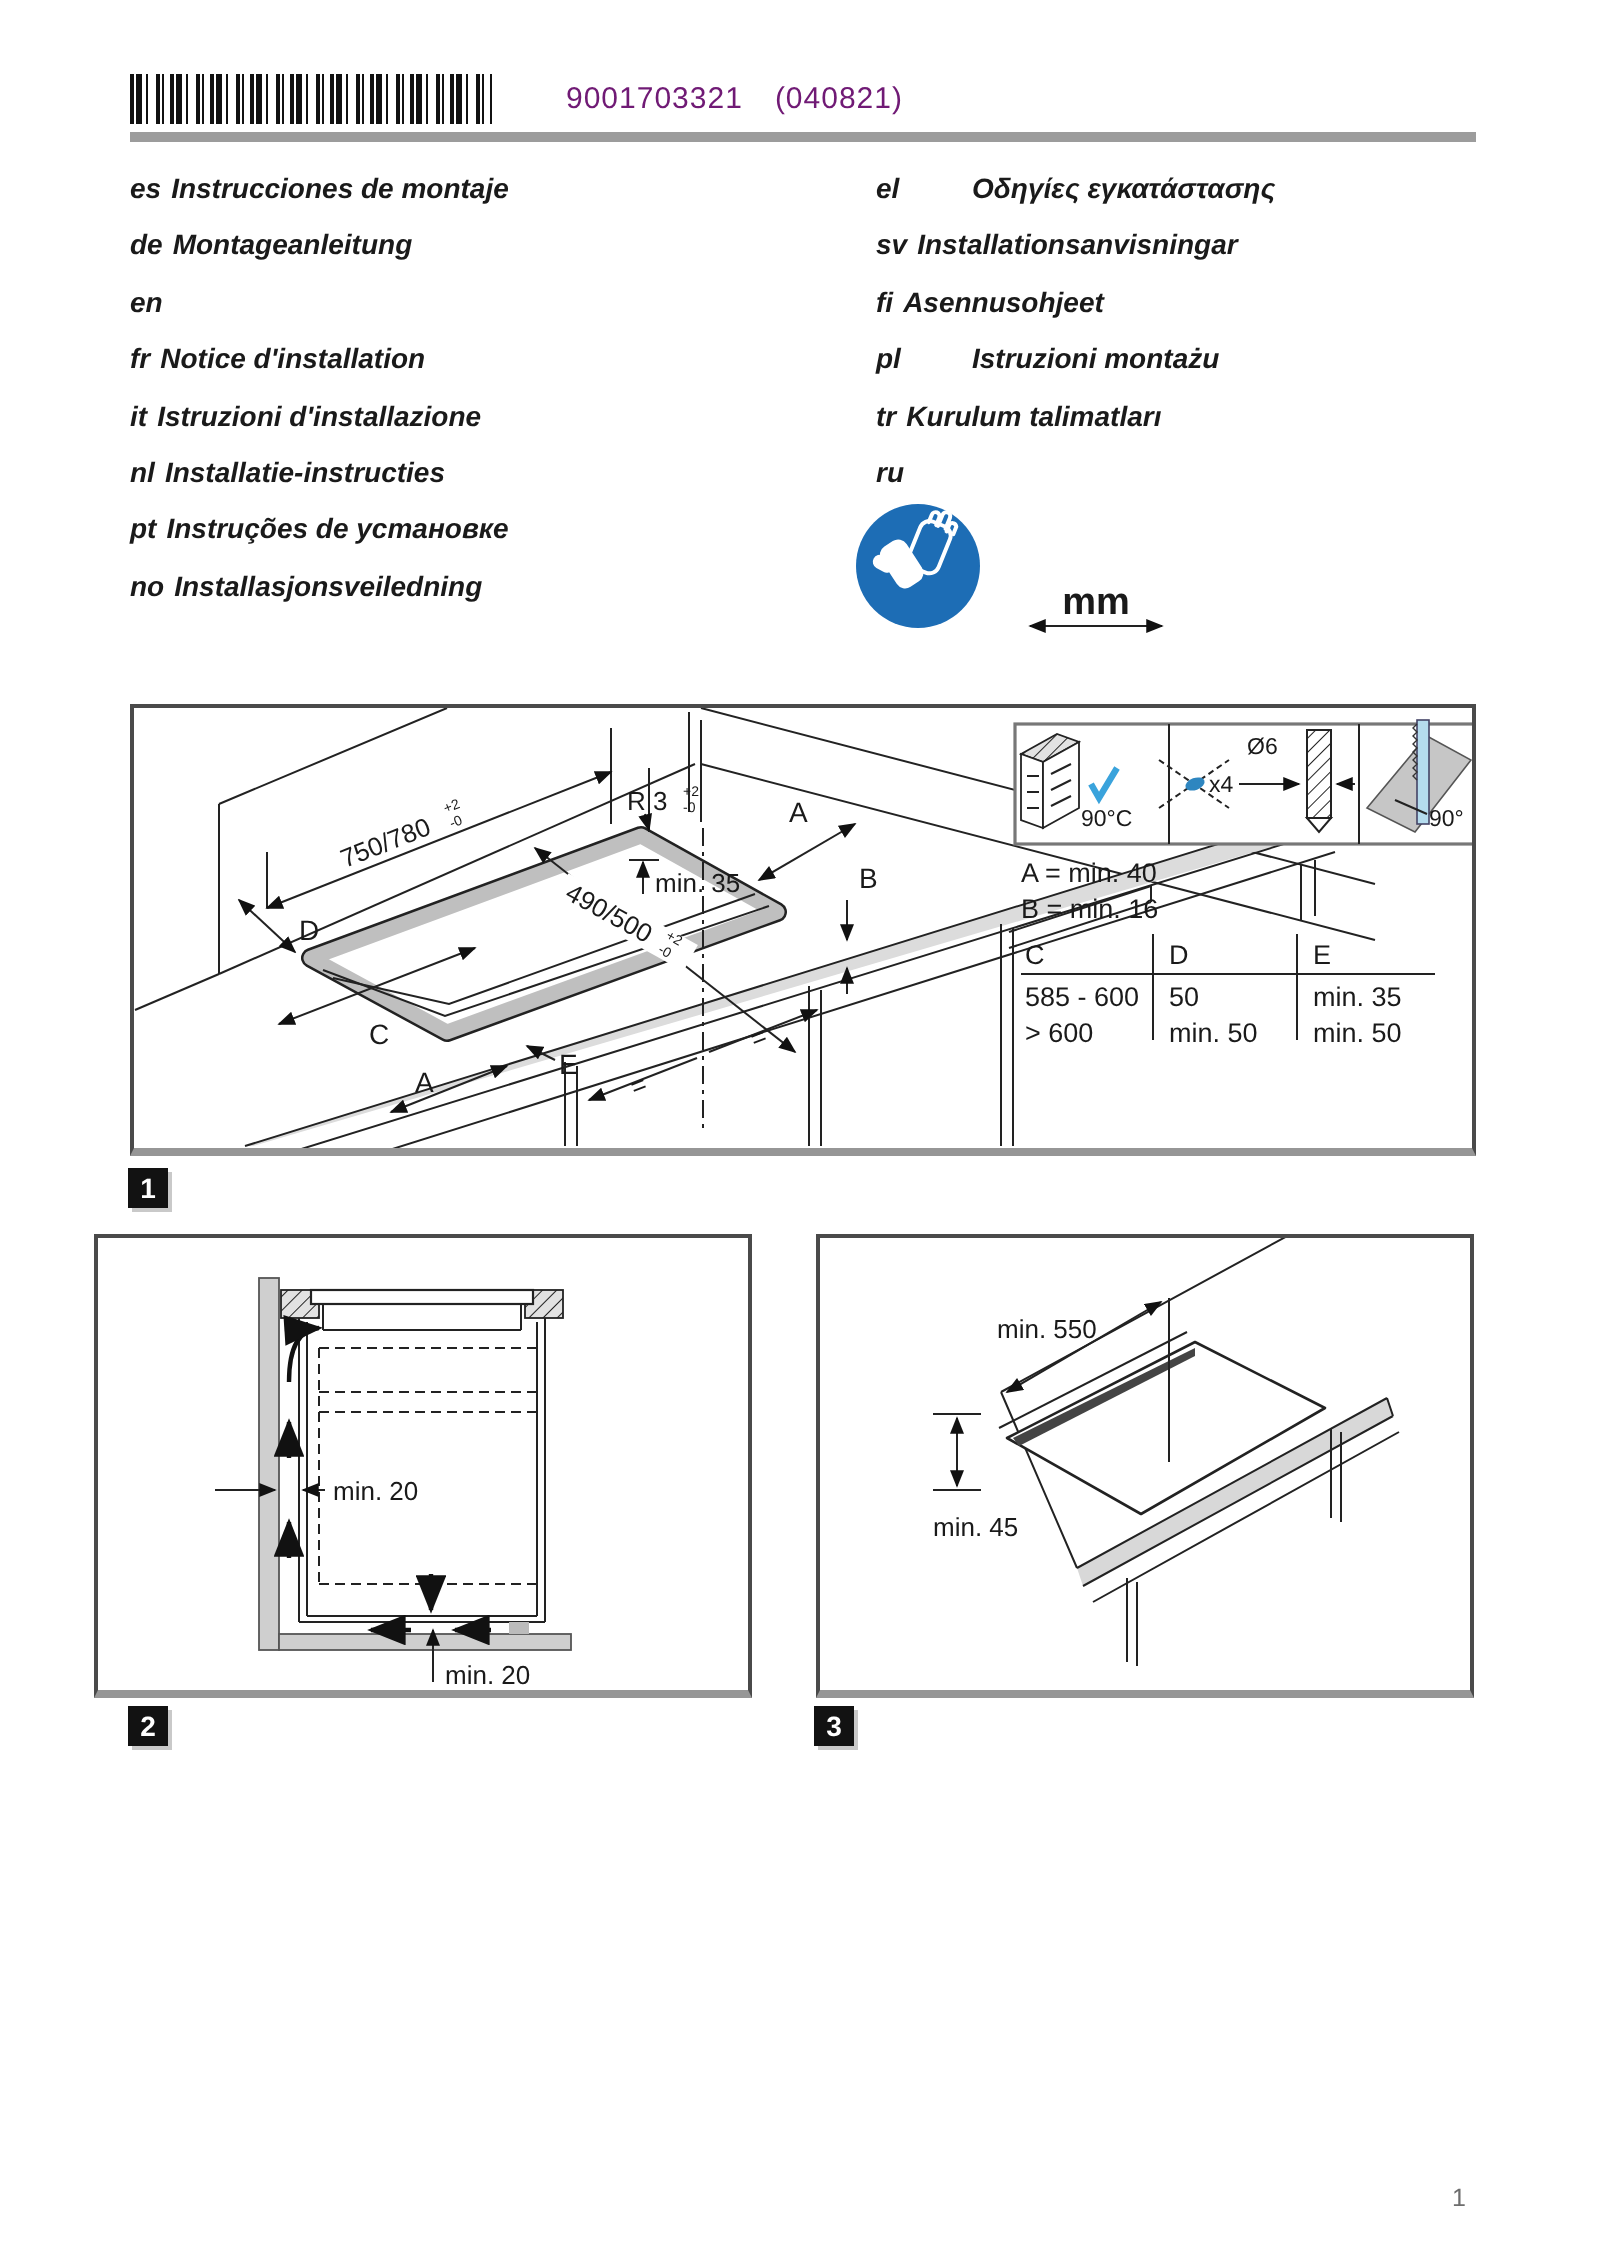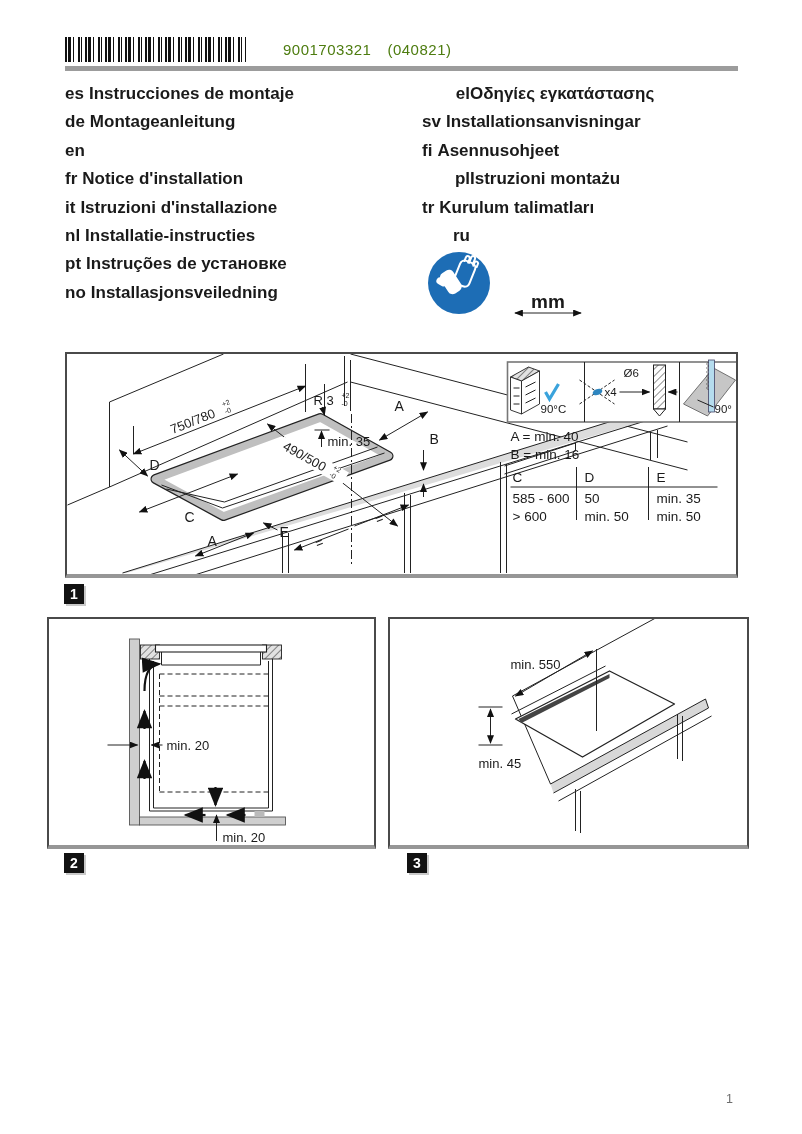--- a/index.html
+++ b/index.html
@@ -4,39 +4,39 @@
 <style>
   html,body{margin:0;padding:0;}
   body{
     width:802px;height:1134px;position:relative;background:#ffffff;
     font-family:"Liberation Sans",sans-serif;color:#1a1a1a;overflow:hidden;
   }
   .abs{position:absolute;}
   
   #barcode{left:65px;top:37px;width:181px;height:25px;
     background:repeating-linear-gradient(90deg,#111 0 2px,#fff 2px 3px,#111 3px 6px,#fff 6px 8px,#111 8px 9px,#fff 9px 13px,#111 13px 15px,#fff 15px 16px,#111 16px 17px,#fff 17px 20px);}
-  #doc-number{left:283px;top:41px;font-size:15px;color:#4d7c0f;letter-spacing:.5px;}
+  #doc-number{left:283px;top:41px;font-size:15px;color:#701a75;letter-spacing:.5px;}
   #doc-number .rev{margin-left:16px;}
   #top-rule{left:65px;top:66px;width:673px;height:5px;background:#9c9c9c;}
   
-  .langcol{line-height:28.4px;font-weight:bold;font-size:17px;white-space:nowrap;}
+  .langcol{line-height:28.4px;font-weight:bold;font-size:14px;white-space:nowrap;font-style:italic;}
   #langs-left{left:65px;top:80px;}
-  #langs-right{left:422px;top:80px;text-align:right;}
+  #langs-right{left:438px;top:80px;}
   .lrow{display:flex;}
   .lrow .code{margin-right:5px;}
   .lrow.wide .code{width:48px;margin-right:0;}
   
   #glove-sign{left:426px;top:250px;width:66px;height:66px;}
   #mm-label{left:508px;top:291px;width:80px;text-align:center;font-weight:bold;font-size:19px;}
   #mm-arrow{left:508px;top:308px;width:80px;height:10px;}
   
   .figbox{background:#fff;border:2px solid #4a4a4a;border-bottom:4px solid #969696;}
   #fig1{left:65px;top:352px;width:669px;height:220px;}
   #fig2{left:47px;top:617px;width:325px;height:226px;text-align:center;}
-  #fig3{left:388px;top:617px;width:325px;height:226px;padding-left:32px;}
+  #fig3{left:408px;top:617px;width:325px;height:226px;}
   .figbox svg{display:block;}
   
   .badge{width:20px;height:20px;background:#121212;color:#fff;font-weight:bold;
     font-size:14px;display:flex;align-items:center;justify-content:center;
     box-shadow:2px 2px 0 #c9c9c9;}
   #badge1{left:64px;top:584px;}
   #badge2{left:64px;top:853px;}
   #badge3{left:407px;top:853px;}
   #page-num{left:726px;top:1092px;font-size:12.5px;color:#6d6d6d;}
   svg text{font-family:"Liberation Sans",sans-serif;fill:#1a1a1a;}

